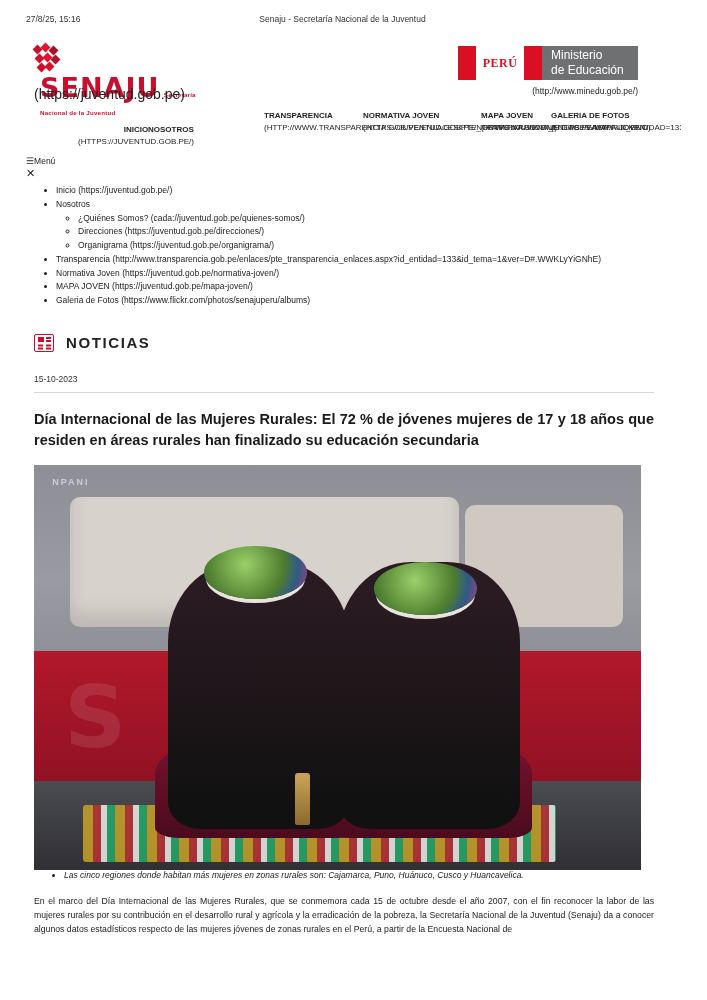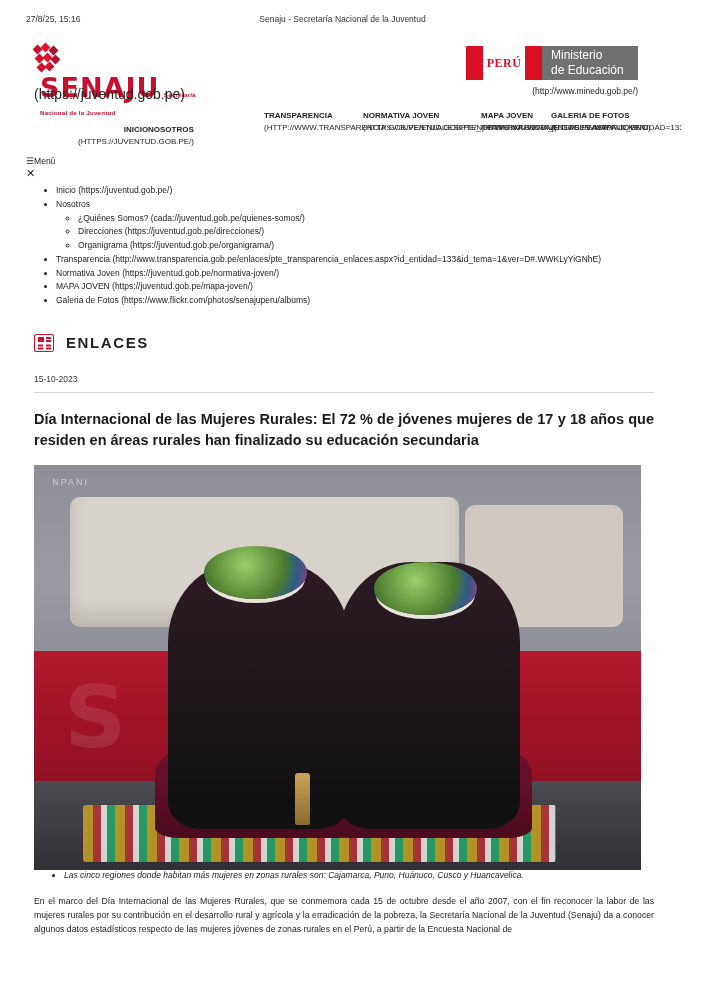--- a/index.html
+++ b/index.html
@@ -105,21 +105,21 @@
   }
   .minedu-block {
     position: absolute;
     right: 43px;
     top: 10px;
     display: flex;
     align-items: stretch;
     height: 34px;
   }
   .peru-flagbox {
-    width: 76px;
+    width: 84px;
     height: 34px;
     background: linear-gradient(to right,#d91023 0 22%, #ffffff 22% 78%, #d91023 78% 100%);
     position: relative;
     display: flex;
     align-items: center;
     justify-content: center;
   }
   .peru-flagbox span {
     font-family: "Liberation Serif", serif;
     font-weight: bold;
@@ -349,21 +349,21 @@
     background: linear-gradient(180deg,#caa45a,#8a6a2e);
     border-radius: 3px 3px 2px 2px;
   }
   .ph-caption-overlay {
     position: absolute;
     left: 3%;
     top: 3%;
     font-size: 9px;
     color: rgba(255,255,255,.55);
     letter-spacing: 2px;
-    font-weight: normal;
+    font-weight: bold;
   }
 
   .photo-caption {
     margin-top: 10px;
     padding-left: 30px;
     font-size: 8.5px;
     font-style: italic;
     color: #222;
     line-height: 1.4;
   }
@@ -478,21 +478,21 @@
         </ul>
       </li>
       <li><span>Transparencia (http://www.transparencia.gob.pe/enlaces/pte_transparencia_enlaces.aspx?id_entidad=133&amp;id_tema=1&amp;ver=D#.WWKLyYiGNhE)</span></li>
       <li><span>Normativa Joven (https://juventud.gob.pe/normativa-joven/)</span></li>
       <li><span>MAPA JOVEN (https://juventud.gob.pe/mapa-joven/)</span></li>
       <li><span>Galeria de Fotos (https://www.flickr.com/photos/senajuperu/albums)</span></li>
     </ul>
 
     <div class="noticias">
       <span class="noticias-icon"></span>
-      <span class="noticias-title">ENLACES</span>
+      <span class="noticias-title">NOTICIAS</span>
     </div>
 
     <div class="article">
       <div class="article-date">15-10-2023</div>
       <div class="article-title">Día Internacional de las Mujeres Rurales: El 72 % de jóvenes mujeres de 17 y 18 años que residen en áreas rurales han finalizado su educación secundaria</div>
 
       <div class="article-photo">
         <div class="ph-wall"></div>
         <div class="ph-redband"></div>
         <div class="ph-redletters">S J</div>

